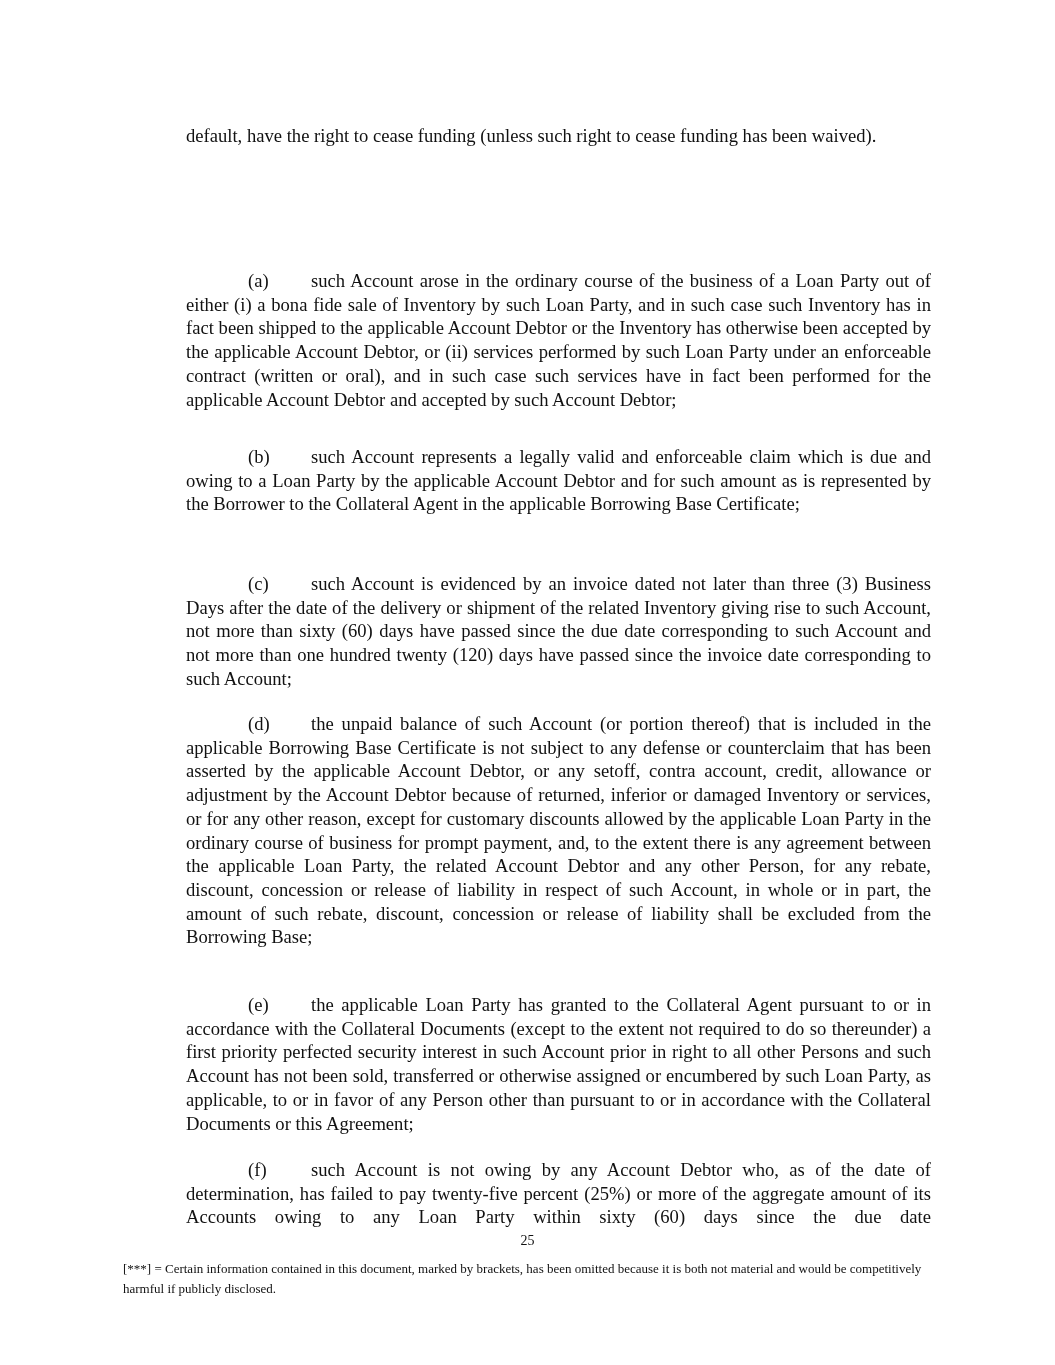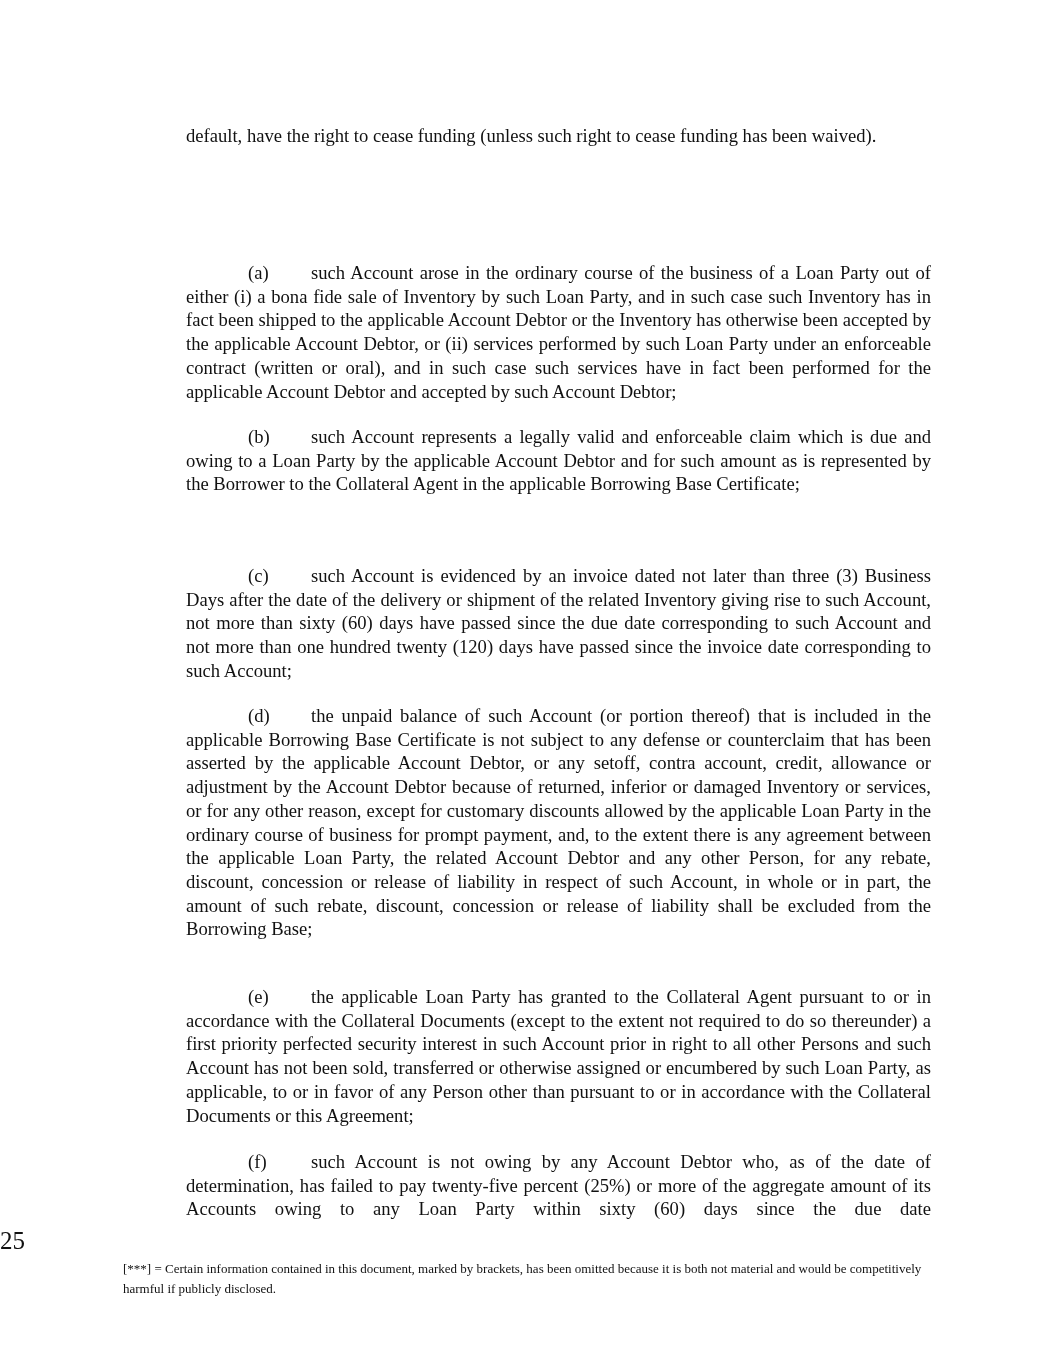--- a/index.html
+++ b/index.html
@@ -38,39 +38,40 @@
     }
     .p-def {
       left: 123px;
       width: 808px;
       top: 193px;
       text-indent: 63px;
     }
     .item {
       left: 186px;
       width: 745px;
+      margin-top: 8px;
     }
     .item .label {
       display: inline-block;
       width: 63px;
       margin-left: 62px;
       text-indent: 0;
     }
     .u {
       text-decoration: underline;
       text-underline-offset: 2px;
       text-decoration-thickness: 1px;
     }
     .page-number {
       position: absolute;
       left: 0;
       width: 1055px;
       top: 1229px;
-      text-align: left;
-      font-size: 25px;
+      text-align: center;
+      font-size: 14px;
       line-height: 23px;
     }
     .footnote {
       position: absolute;
       left: 123px;
       width: 820px;
       top: 1259px;
       font-size: 13px;
       line-height: 20px;
       text-align: left;
@@ -79,21 +80,21 @@
 </head>
 <body>
 
 <div class="page">
 
   <p class="para p-cont">default, have the right to cease funding (unless such right to cease funding has been waived).</p>
 
 
   <p class="para item" style="top:261px;"><span class="label">(a)</span><span>such Account arose in the ordinary course of the business of a Loan Party out of either (i) a bona fide sale of Inventory by such Loan Party, and in such case such Inventory has in fact been shipped to the applicable Account Debtor or the Inventory has otherwise been accepted by the applicable Account Debtor, or (ii) services performed by such Loan Party under an enforceable contract (written or oral), and in such case such services have in fact been performed for the applicable Account Debtor and accepted by such Account Debtor;</span></p>
 
-  <p class="para item" style="top:425px;"><span class="label">(b)</span><span>such Account represents a legally valid and enforceable claim which is due and owing to a Loan Party by the applicable Account Debtor and for such amount as is represented by the Borrower to the Collateral Agent in the applicable Borrowing Base Certificate;</span></p>
+  <p class="para item" style="top:437px;"><span class="label">(b)</span><span>such Account represents a legally valid and enforceable claim which is due and owing to a Loan Party by the applicable Account Debtor and for such amount as is represented by the Borrower to the Collateral Agent in the applicable Borrowing Base Certificate;</span></p>
 
   <p class="para item" style="top:564px;"><span class="label">(c)</span><span>such Account is evidenced by an invoice dated not later than three (3) Business Days after the date of the delivery or shipment of the related Inventory giving rise to such Account, not more than sixty (60) days have passed since the due date corresponding to such Account and not more than one hundred twenty (120) days have passed since the invoice date corresponding to such Account;</span></p>
 
   <p class="para item" style="top:704px;"><span class="label">(d)</span><span>the unpaid balance of such Account (or portion thereof) that is included in the applicable Borrowing Base Certificate is not subject to any defense or counterclaim that has been asserted by the applicable Account Debtor, or any setoff, contra account, credit, allowance or adjustment by the Account Debtor because of returned, inferior or damaged Inventory or services, or for any other reason, except for customary discounts allowed by the applicable Loan Party in the ordinary course of business for prompt payment, and, to the extent there is any agreement between the applicable Loan Party, the related Account Debtor and any other Person, for any rebate, discount, concession or release of liability in respect of such Account, in whole or in part, the amount of such rebate, discount, concession or release of liability shall be excluded from the Borrowing Base;</span></p>
 
   <p class="para item" style="top:985px;"><span class="label">(e)</span><span>the applicable Loan Party has granted to the Collateral Agent pursuant to or in accordance with the Collateral Documents (except to the extent not required to do so thereunder) a first priority perfected security interest in such Account prior in right to all other Persons and such Account has not been sold, transferred or otherwise assigned or encumbered by such Loan Party, as applicable, to or in favor of any Person other than pursuant to or in accordance with the Collateral Documents or this Agreement;</span></p>
 
   <p class="para item" style="top:1150px; text-align-last: justify;"><span class="label">(f)</span><span>such Account is not owing by any Account Debtor who, as of the date of determination, has failed to pay twenty-five percent (25%) or more of the aggregate amount of its Accounts owing to any Loan Party within sixty (60) days since the due date</span></p>
 
   <div class="page-number">25</div>

